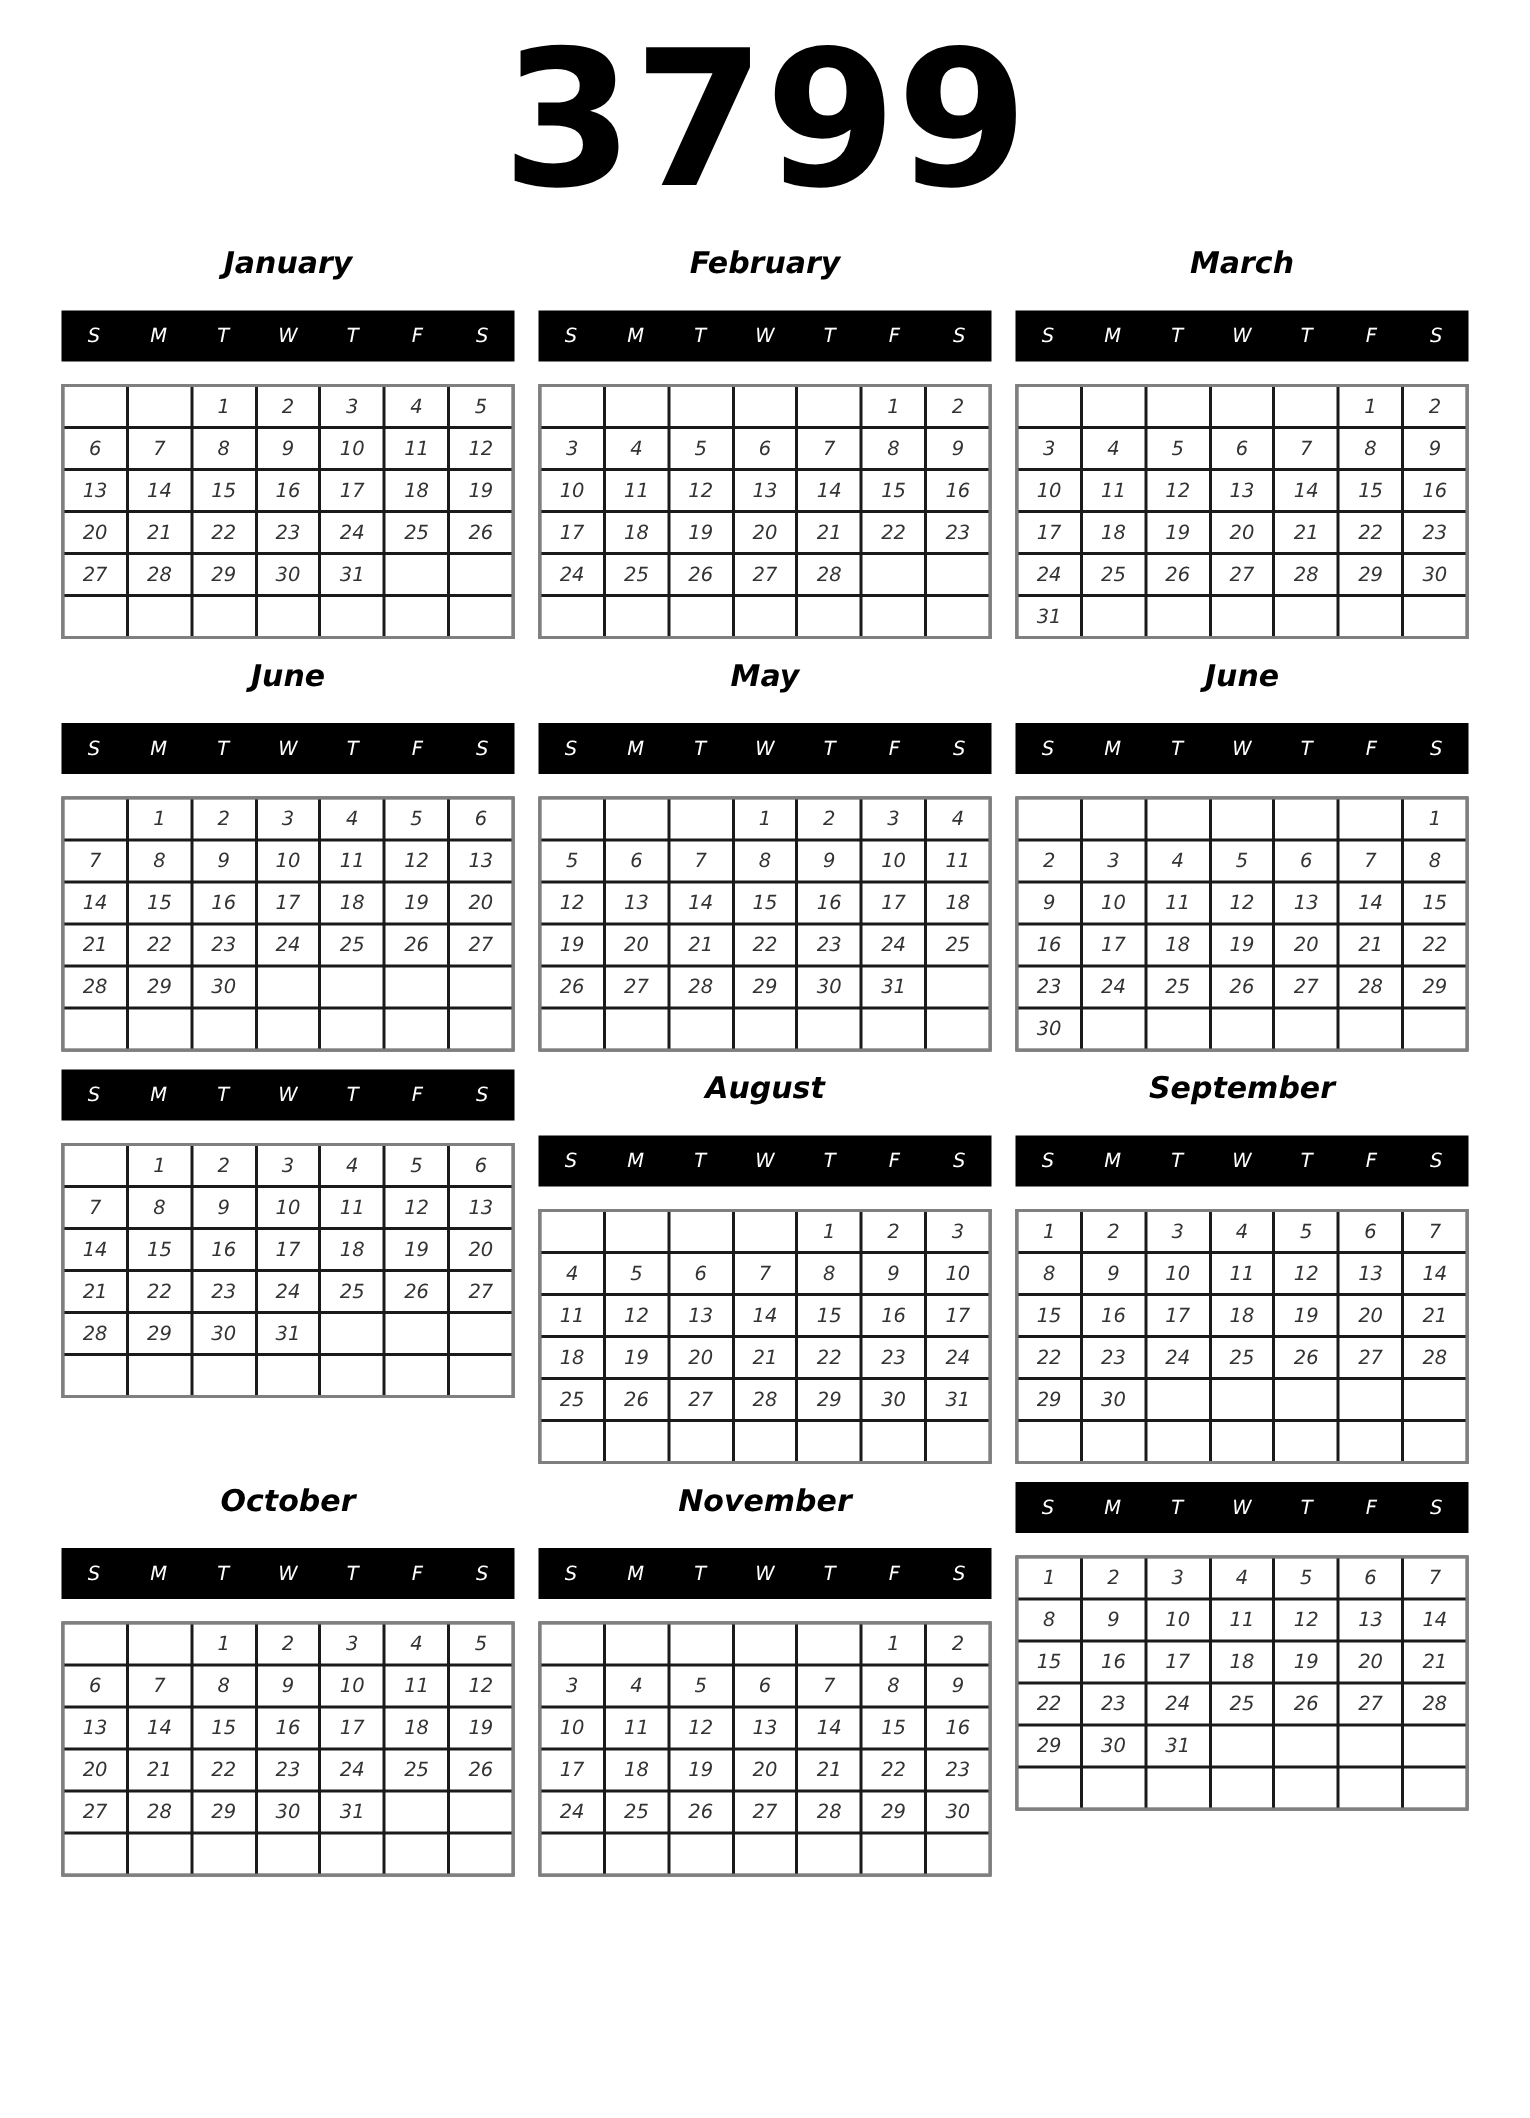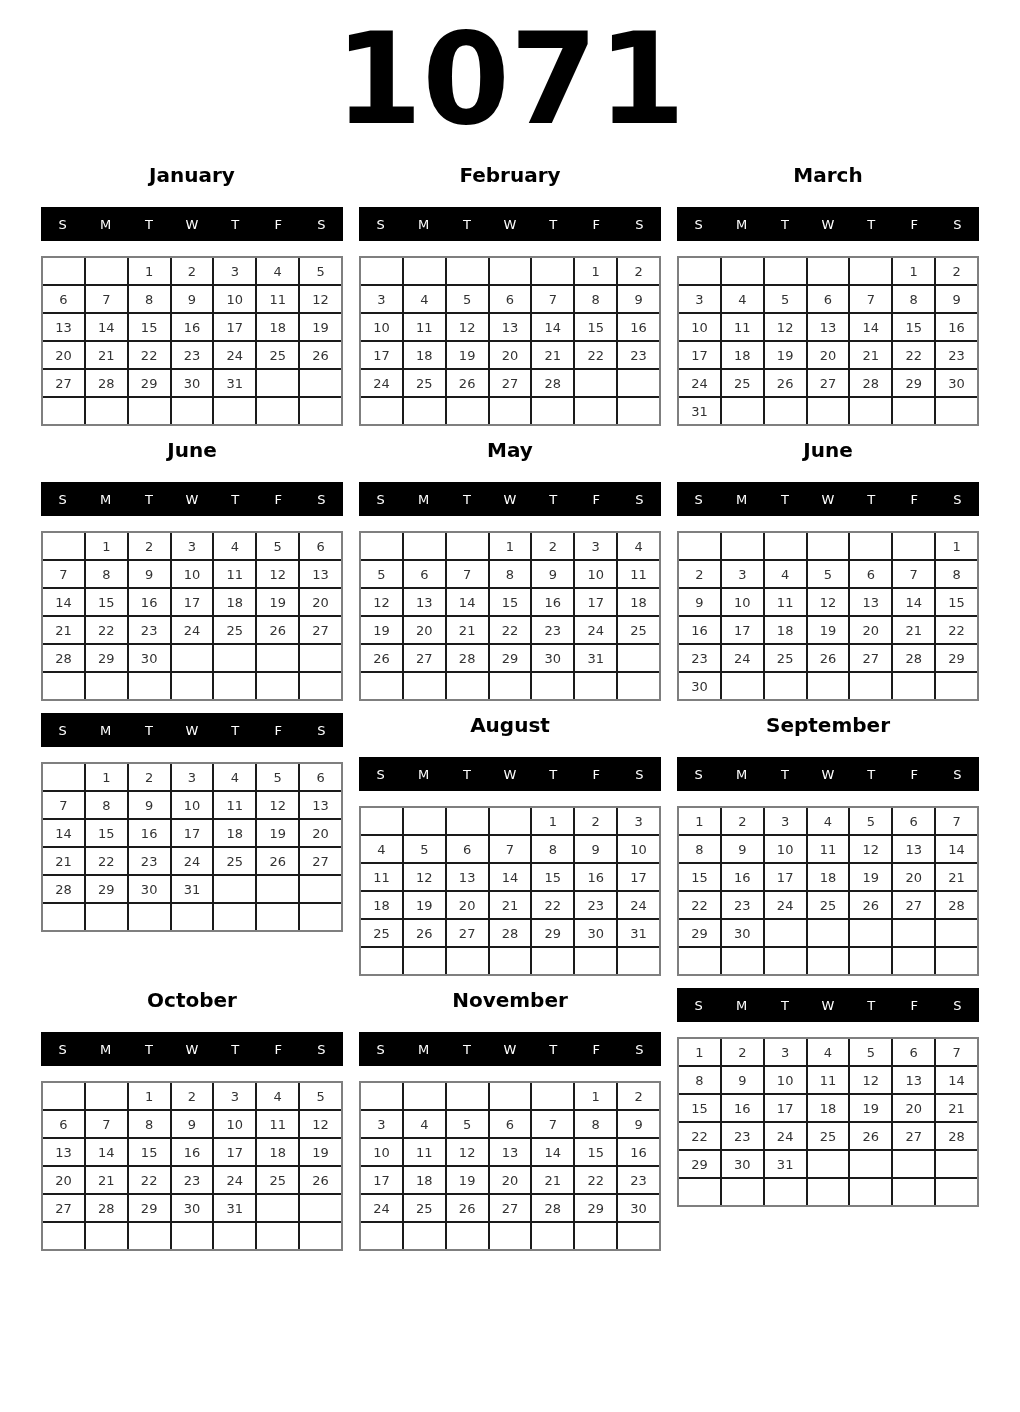--- a/index.html
+++ b/index.html
@@ -29,20 +29,21 @@
   .months-grid{
     width:938px;
     margin:8px auto 0 auto;
     display:grid;
     grid-template-columns:repeat(3, 302px);
     column-gap:16px;
     row-gap:12px;
   }
   .month{
     width:302px;
+    font-style:italic;
   }
   .month-title{
     text-align:center;
     font-size:20px;
     font-weight:700;
     line-height:24px;
     color:var(--title-text);
     margin-bottom:20px;
   }
   .dow-header{
@@ -71,21 +72,21 @@
     display:flex;
     align-items:center;
     justify-content:center;
     font-size:13px;
     color:var(--date-text);
   }
 </style>
 </head>
 <body>
 
-<div class="year-title">1071</div>
+<div class="year-title">3799</div>
 
 <div class="months-grid">
   <div class="month">
     <div class="month-title">January</div>
     <div class="dow-header">
         <div class="dow">S</div>
         <div class="dow">M</div>
         <div class="dow">T</div>
         <div class="dow">W</div>
         <div class="dow">T</div>

